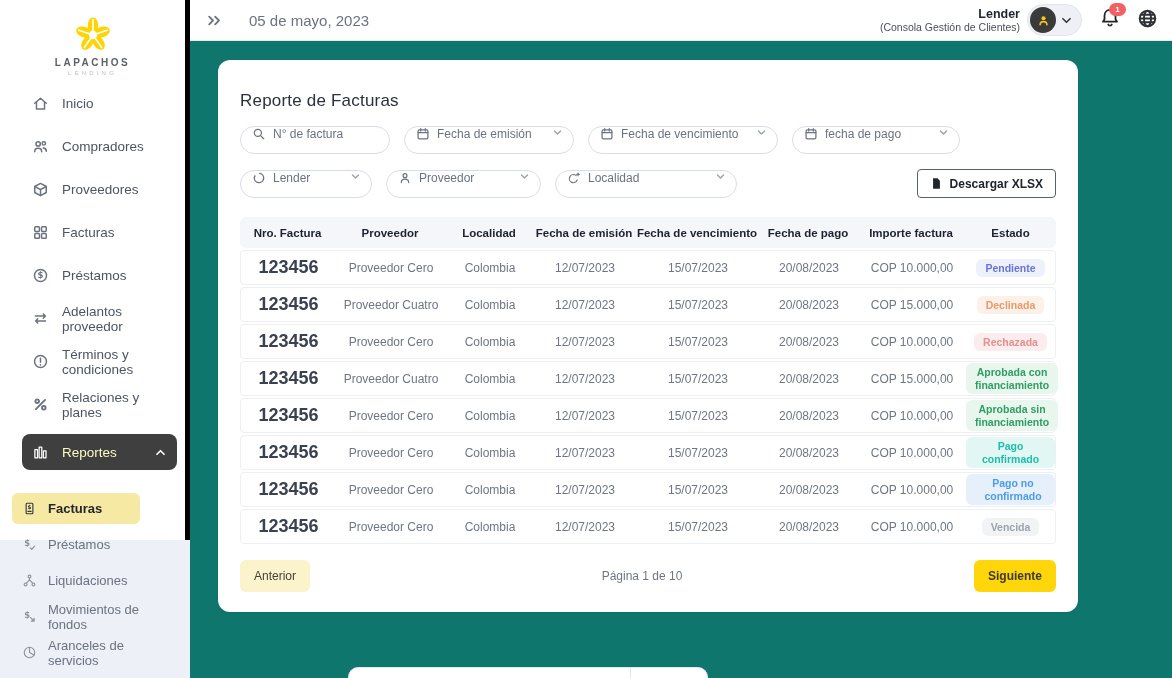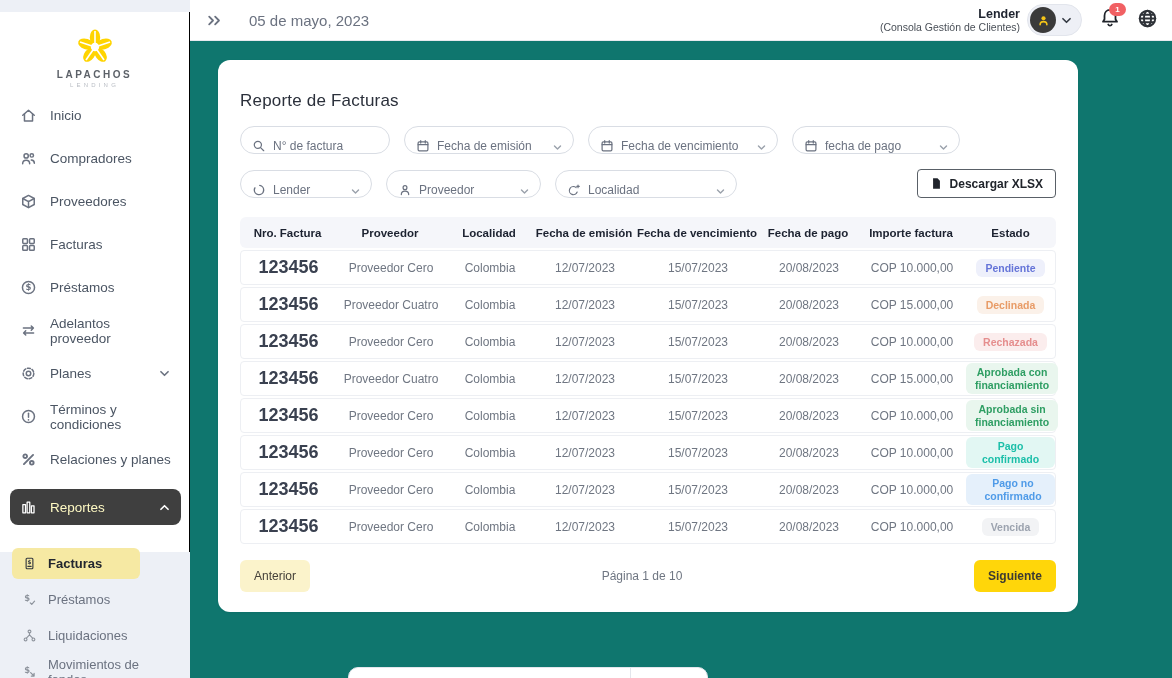--- a/index.html
+++ b/index.html
@@ -6,27 +6,27 @@
   body{
     width:1172px;height:678px;position:relative;overflow:hidden;
     font-family:"Liberation Sans",sans-serif;background:#edf0f6;
     -webkit-font-smoothing:antialiased;
   }
   svg{display:block}
   .icon{display:inline-flex;align-items:center;justify-content:center;flex:none}
   .icon svg{width:100%;height:100%}
 
   
-  .sidebar{position:absolute;left:0;top:12px;width:190px;height:540px;background:#fff;
-    border-right:1px solid #000000;z-index:3;box-sizing:border-box}
+  .sidebar{position:absolute;left:0;top:0;width:190px;height:540px;background:#fff;
+    border-right:5px solid #000000;z-index:3;box-sizing:border-box}
   .logo{height:74px;display:flex;flex-direction:column;align-items:center;justify-content:center;padding-top:8px}
   .logo-flower{width:40px;height:40px}
   .logo-name{font-size:10px;font-weight:700;letter-spacing:2.5px;color:#5c6168;margin-top:2px}
   .logo-sub{font-size:6px;letter-spacing:3.2px;color:#b9bdc4;margin-top:2px}
-  .menu{padding:8px 8px 0 10px}
+  .menu{padding:8px 8px 0 22px}
   .m-item{display:flex;align-items:center;gap:13px;height:27px;margin-bottom:16px;padding:0 10px;
     color:#4b5563;font-size:13.5px;border-radius:8px;cursor:pointer;box-sizing:border-box}
   .m-item .icon{width:17px;height:17px;color:#6b7280}
   .m-item .chev{margin-left:auto;width:13px;height:13px;color:#6b7280}
   .m-item.active{background:#3F3F3F;color:#fef9c3;height:36px;margin-bottom:23px}
   .m-item.active .icon,.m-item.active .chev{color:#fff}
   .submenu{padding:0 8px 0 12px}
   .s-item{display:flex;align-items:center;gap:11px;height:31px;margin-bottom:5px;padding:0 10px;
     color:#6b7280;font-size:13px;border-radius:6px;cursor:pointer;box-sizing:border-box}
   .s-item .icon{width:15px;height:15px;color:#8d939c}
@@ -55,21 +55,21 @@
   .globe .icon{width:21px;height:21px;color:#2e3238}
 
   
   .content{position:absolute;left:190px;top:41px;right:0;bottom:0;background:#0f766e;overflow:hidden}
   .card{margin:19px 0 0 28px;width:860px;background:#fff;border-radius:12px;
     padding:20px 22px 20px;box-sizing:border-box;box-shadow:0 1px 3px rgba(16,24,40,.06)}
   .page-title{font-size:17px;font-weight:500;color:#2b303b;letter-spacing:.2px}
 
   .filters{display:flex;align-items:center;gap:14px;margin-top:15px}
   .filters .spacer{flex:1}
-  .pill{display:flex;align-items:flex-end;gap:7px;height:28px;border:1px solid #d9dde4;border-radius:14px;
+  .pill{display:flex;align-items:flex-start;gap:7px;height:28px;border:1px solid #d9dde4;border-radius:14px;
     padding:0 10px 0 11px;background:#fff;color:#6b7280;font-size:12px;box-sizing:border-box;cursor:pointer}
   .pill .icon{width:14px;height:14px;color:#6b7280}
   .pill .caret{margin-left:auto;width:11px;height:11px;color:#9aa1ab}
   .pill input{border:none;outline:none;background:transparent;font-size:12px;color:#374151;width:100%;font-family:inherit;padding:0}
   .pill input::placeholder{color:#6b7280}
 
   .btn-download{display:flex;align-items:center;gap:7px;border:1px solid #596067;border-radius:4px;background:#fff;
     padding:6px 12px;font-size:12px;font-weight:700;color:#20242b;cursor:pointer;font-family:inherit}
   .btn-download .icon{width:13px;height:15px;color:#20242b}
 
@@ -170,34 +170,20 @@
         <span>Préstamos</span>
       </div>
       <div class="m-item">
         <span class="icon">
           <svg viewBox="0 0 16 16" fill="none" stroke="currentColor" stroke-width="1.4" stroke-linecap="round" stroke-linejoin="round">
             <path d="M3.2 5.7h9.2M10.6 3.7l2 2-2 2"></path>
             <path d="M12.8 10.3H3.6M5.4 8.3l-2 2 2 2"></path>
           </svg>
         </span>
         <span>Adelantos proveedor</span>
-      </div>
-      <div class="m-item">
-        <span class="icon">
-          <svg viewBox="0 0 16 16" fill="none" stroke="currentColor" stroke-width="1.4" stroke-linecap="round" stroke-linejoin="round">
-            <circle cx="8" cy="8" r="2.1"></circle>
-            <circle cx="8" cy="8" r="5" stroke-dasharray="2.7 1.7"></circle>
-          </svg>
-        </span>
-        <span>Planes</span>
-        <span class="chev icon">
-          <svg viewBox="0 0 16 16" fill="none" stroke="currentColor" stroke-width="2" stroke-linecap="round" stroke-linejoin="round">
-            <path d="M3.6 5.8 8 10.2l4.4-4.4"></path>
-          </svg>
-        </span>
       </div>
       <div class="m-item">
         <span class="icon">
           <svg viewBox="0 0 16 16" fill="none" stroke="currentColor" stroke-width="1.4" stroke-linecap="round" stroke-linejoin="round">
             <circle cx="8" cy="8" r="5.6"></circle>
             <path d="M8 4.9v3.7"></path>
             <circle cx="8" cy="11.1" r=".8" fill="currentColor" stroke="none"></circle>
           </svg>
         </span>
         <span>Términos y condiciones</span>

